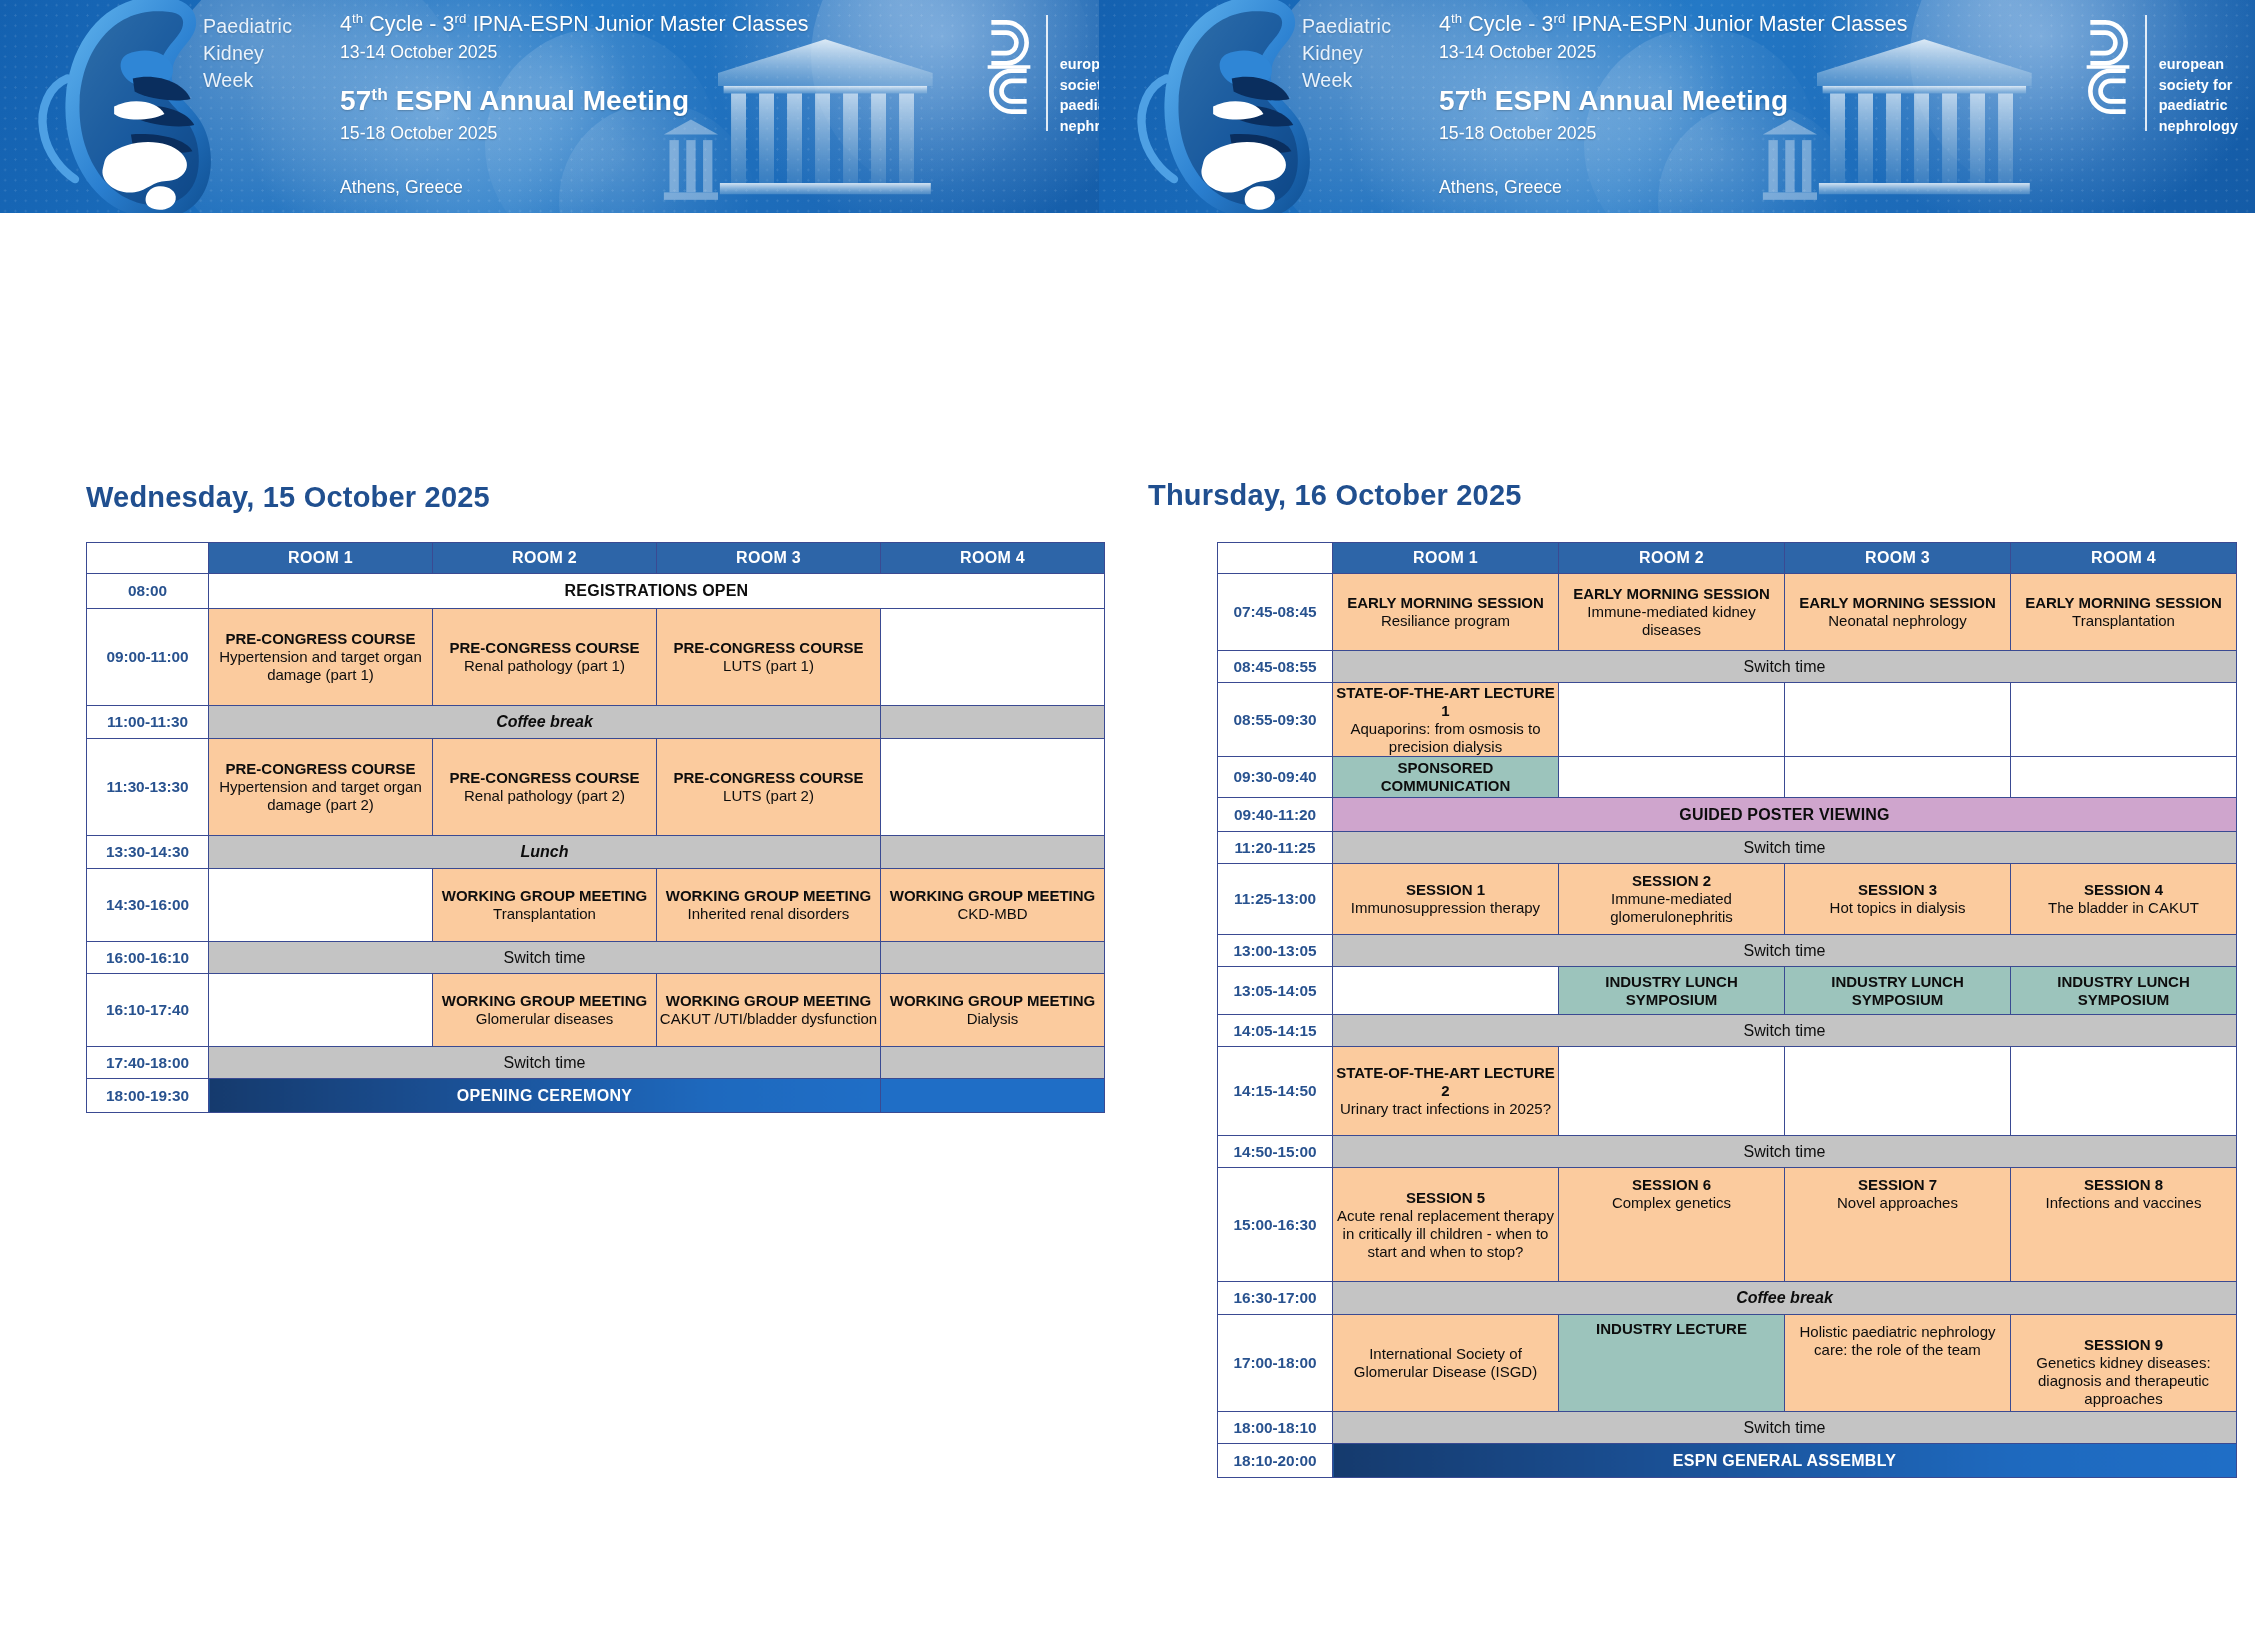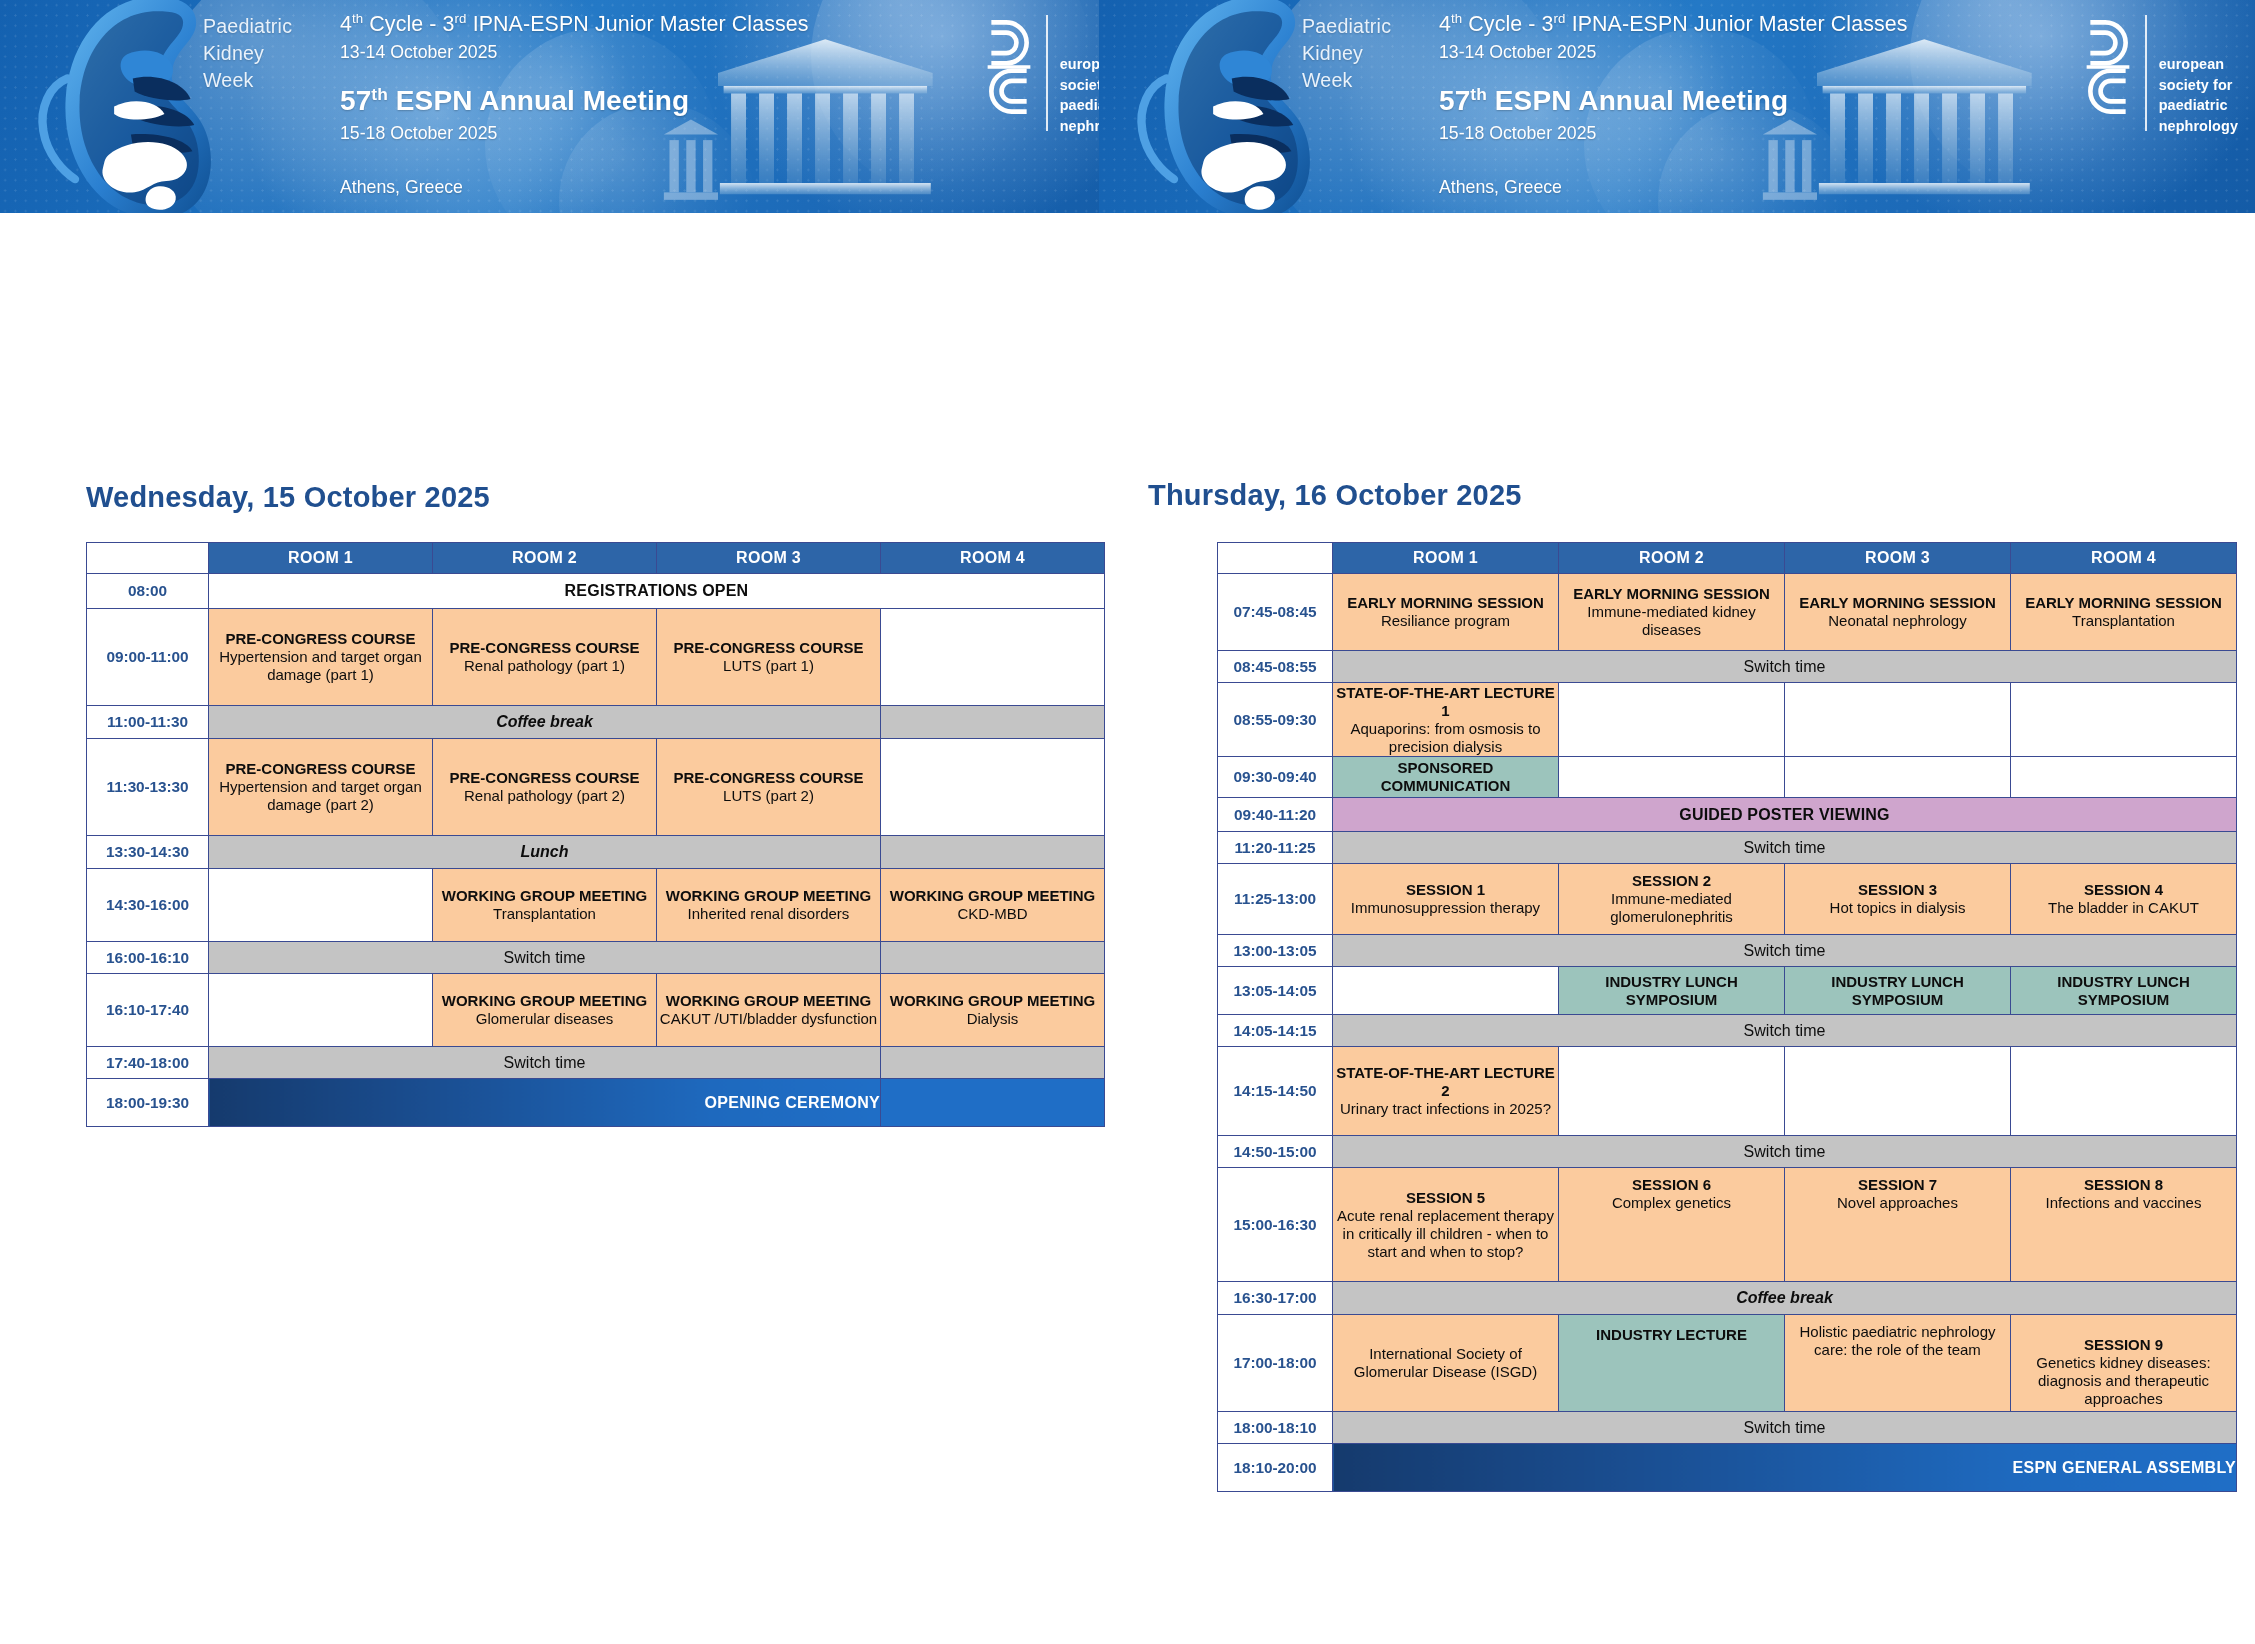--- a/index.html
+++ b/index.html
@@ -116,23 +116,22 @@
     background: #c4c4c4; font-weight: 400; font-size: 16px; height: 32px;
   }
   td.greycell { background: #c4c4c4; }
   td.teal { background: #9cc4bc; font-weight: 700; font-size: 15px; }
   td.purple {
     background: #cfa5cd; font-weight: 700; font-size: 16px; height: 34px;
     letter-spacing: 0.2px;
   }
   td.ceremony {
     background: linear-gradient(to right, #153a6d 0%, #1a4f93 35%, #1e69be 75%, #1f6ec6 100%);
-    color: #ffffff; font-weight: 700; font-size: 16px; height: 48px; letter-spacing: 0.3px;
+    color: #ffffff; font-weight: 700; font-size: 16px; height: 34px; letter-spacing: 0.3px;
     border-right: none;
-    text-align: right;
   }
   td.ceremony-tail {
     background: linear-gradient(to right, #1f6ec6 0%, #1f6ec6 100%);
     border-left: 1.4px solid #3a4a92;
   }
 </style>
 </head>
 <body>
 
 <div class="banner-row">
@@ -591,21 +590,21 @@
       <tr>
         <td class="timecell">16:30-17:00</td>
         <td class="cell brk" colspan="4">Coffee break</td>
       </tr>
 
       <tr>
         <td class="timecell" style="height:97px">17:00-18:00</td>
         <td class="cell session">
           <span>International Society of Glomerular Disease (ISGD)</span>
         </td>
-        <td class="cell teal" style="vertical-align:top;padding-top:11px">INDUSTRY LECTURE</td>
+        <td class="cell teal" style="vertical-align:top;padding-top:5px">INDUSTRY LECTURE</td>
         <td class="cell session" style="vertical-align:top;padding-top:8.4px">
           <span>Holistic paediatric nephrology care: the role of the team</span>
         </td>
         <td class="cell session" style="vertical-align:top;padding-top:21px">
           <span class="ttl">SESSION 9</span>
           <span>Genetics kidney diseases: diagnosis and therapeutic approaches</span>
         </td>
       </tr>
 
       <tr>

